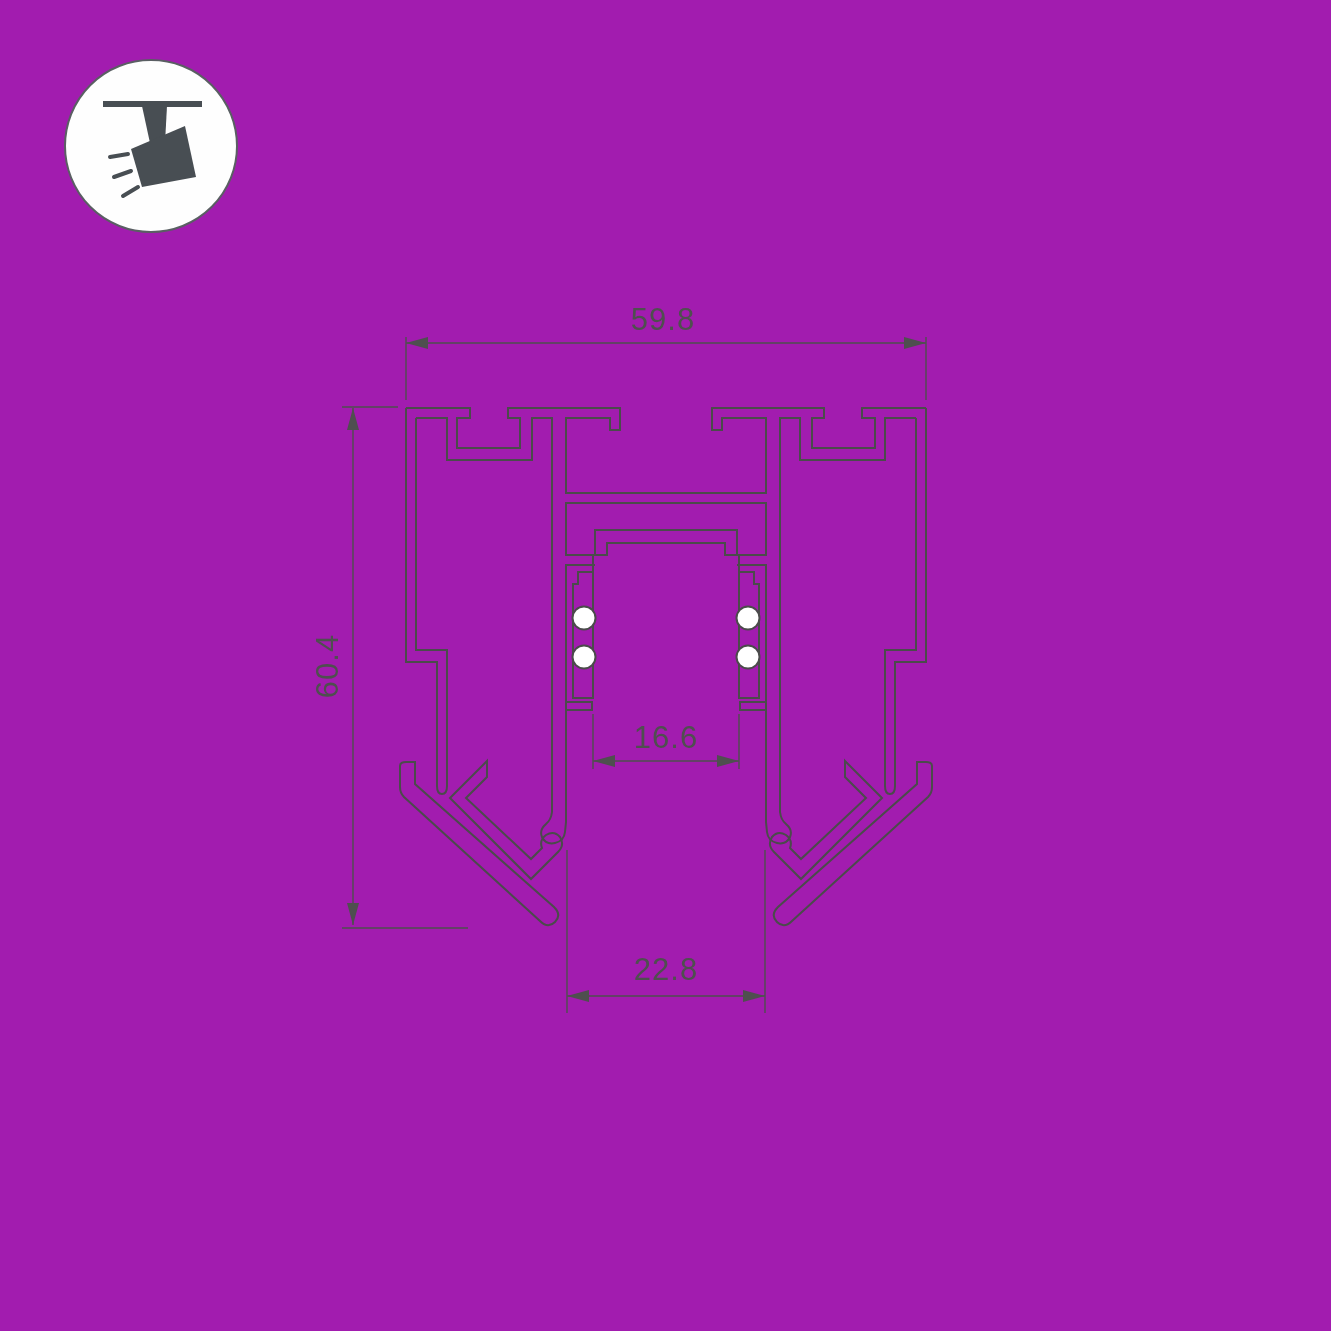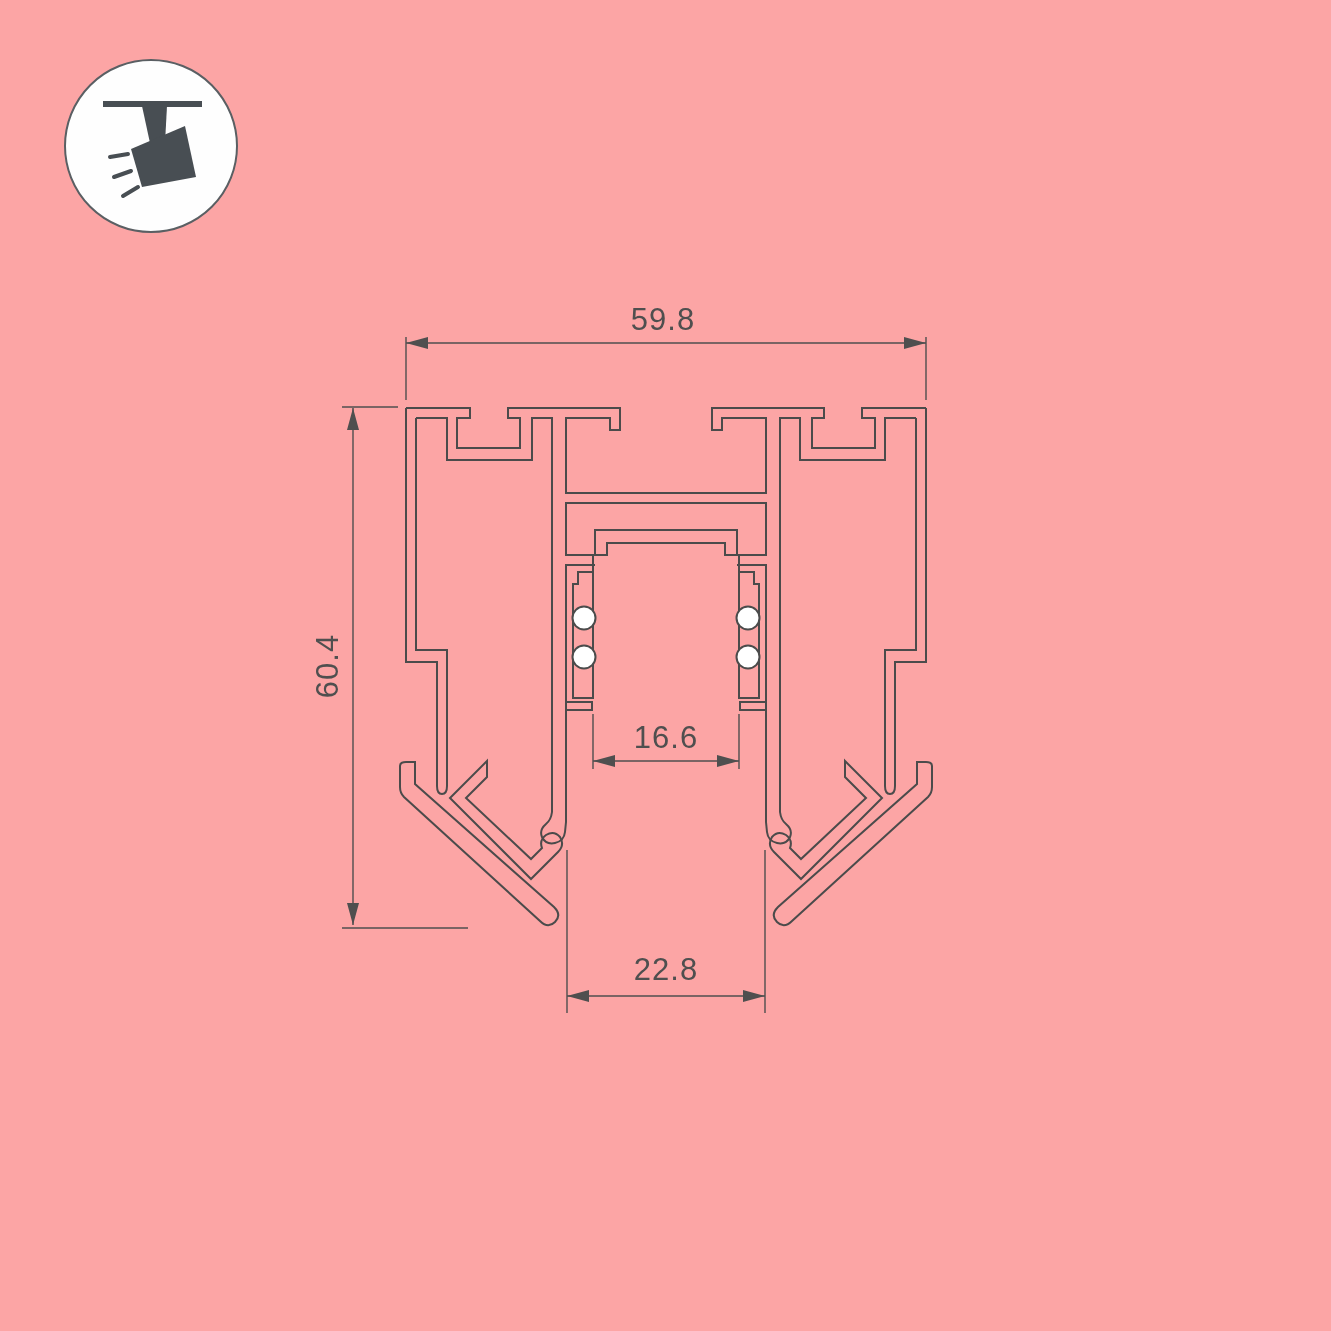--- a/index.html
+++ b/index.html
@@ -8,21 +8,21 @@
     background: #ffffff;
     width: 1331px;
     height: 1331px;
     overflow: hidden;
     font-family: "Liberation Sans", sans-serif;
   }
   .canvas {
     position: relative;
     width: 1331px;
     height: 1331px;
-    background: #fca5a5;
+    background: #a21caf;
   }
   svg { display: block; }
   .profile-line {
     fill: none;
     stroke: #4b4b4b;
     stroke-width: 2;
     stroke-linejoin: miter;
     stroke-linecap: butt;
   }
   .dim-line {

